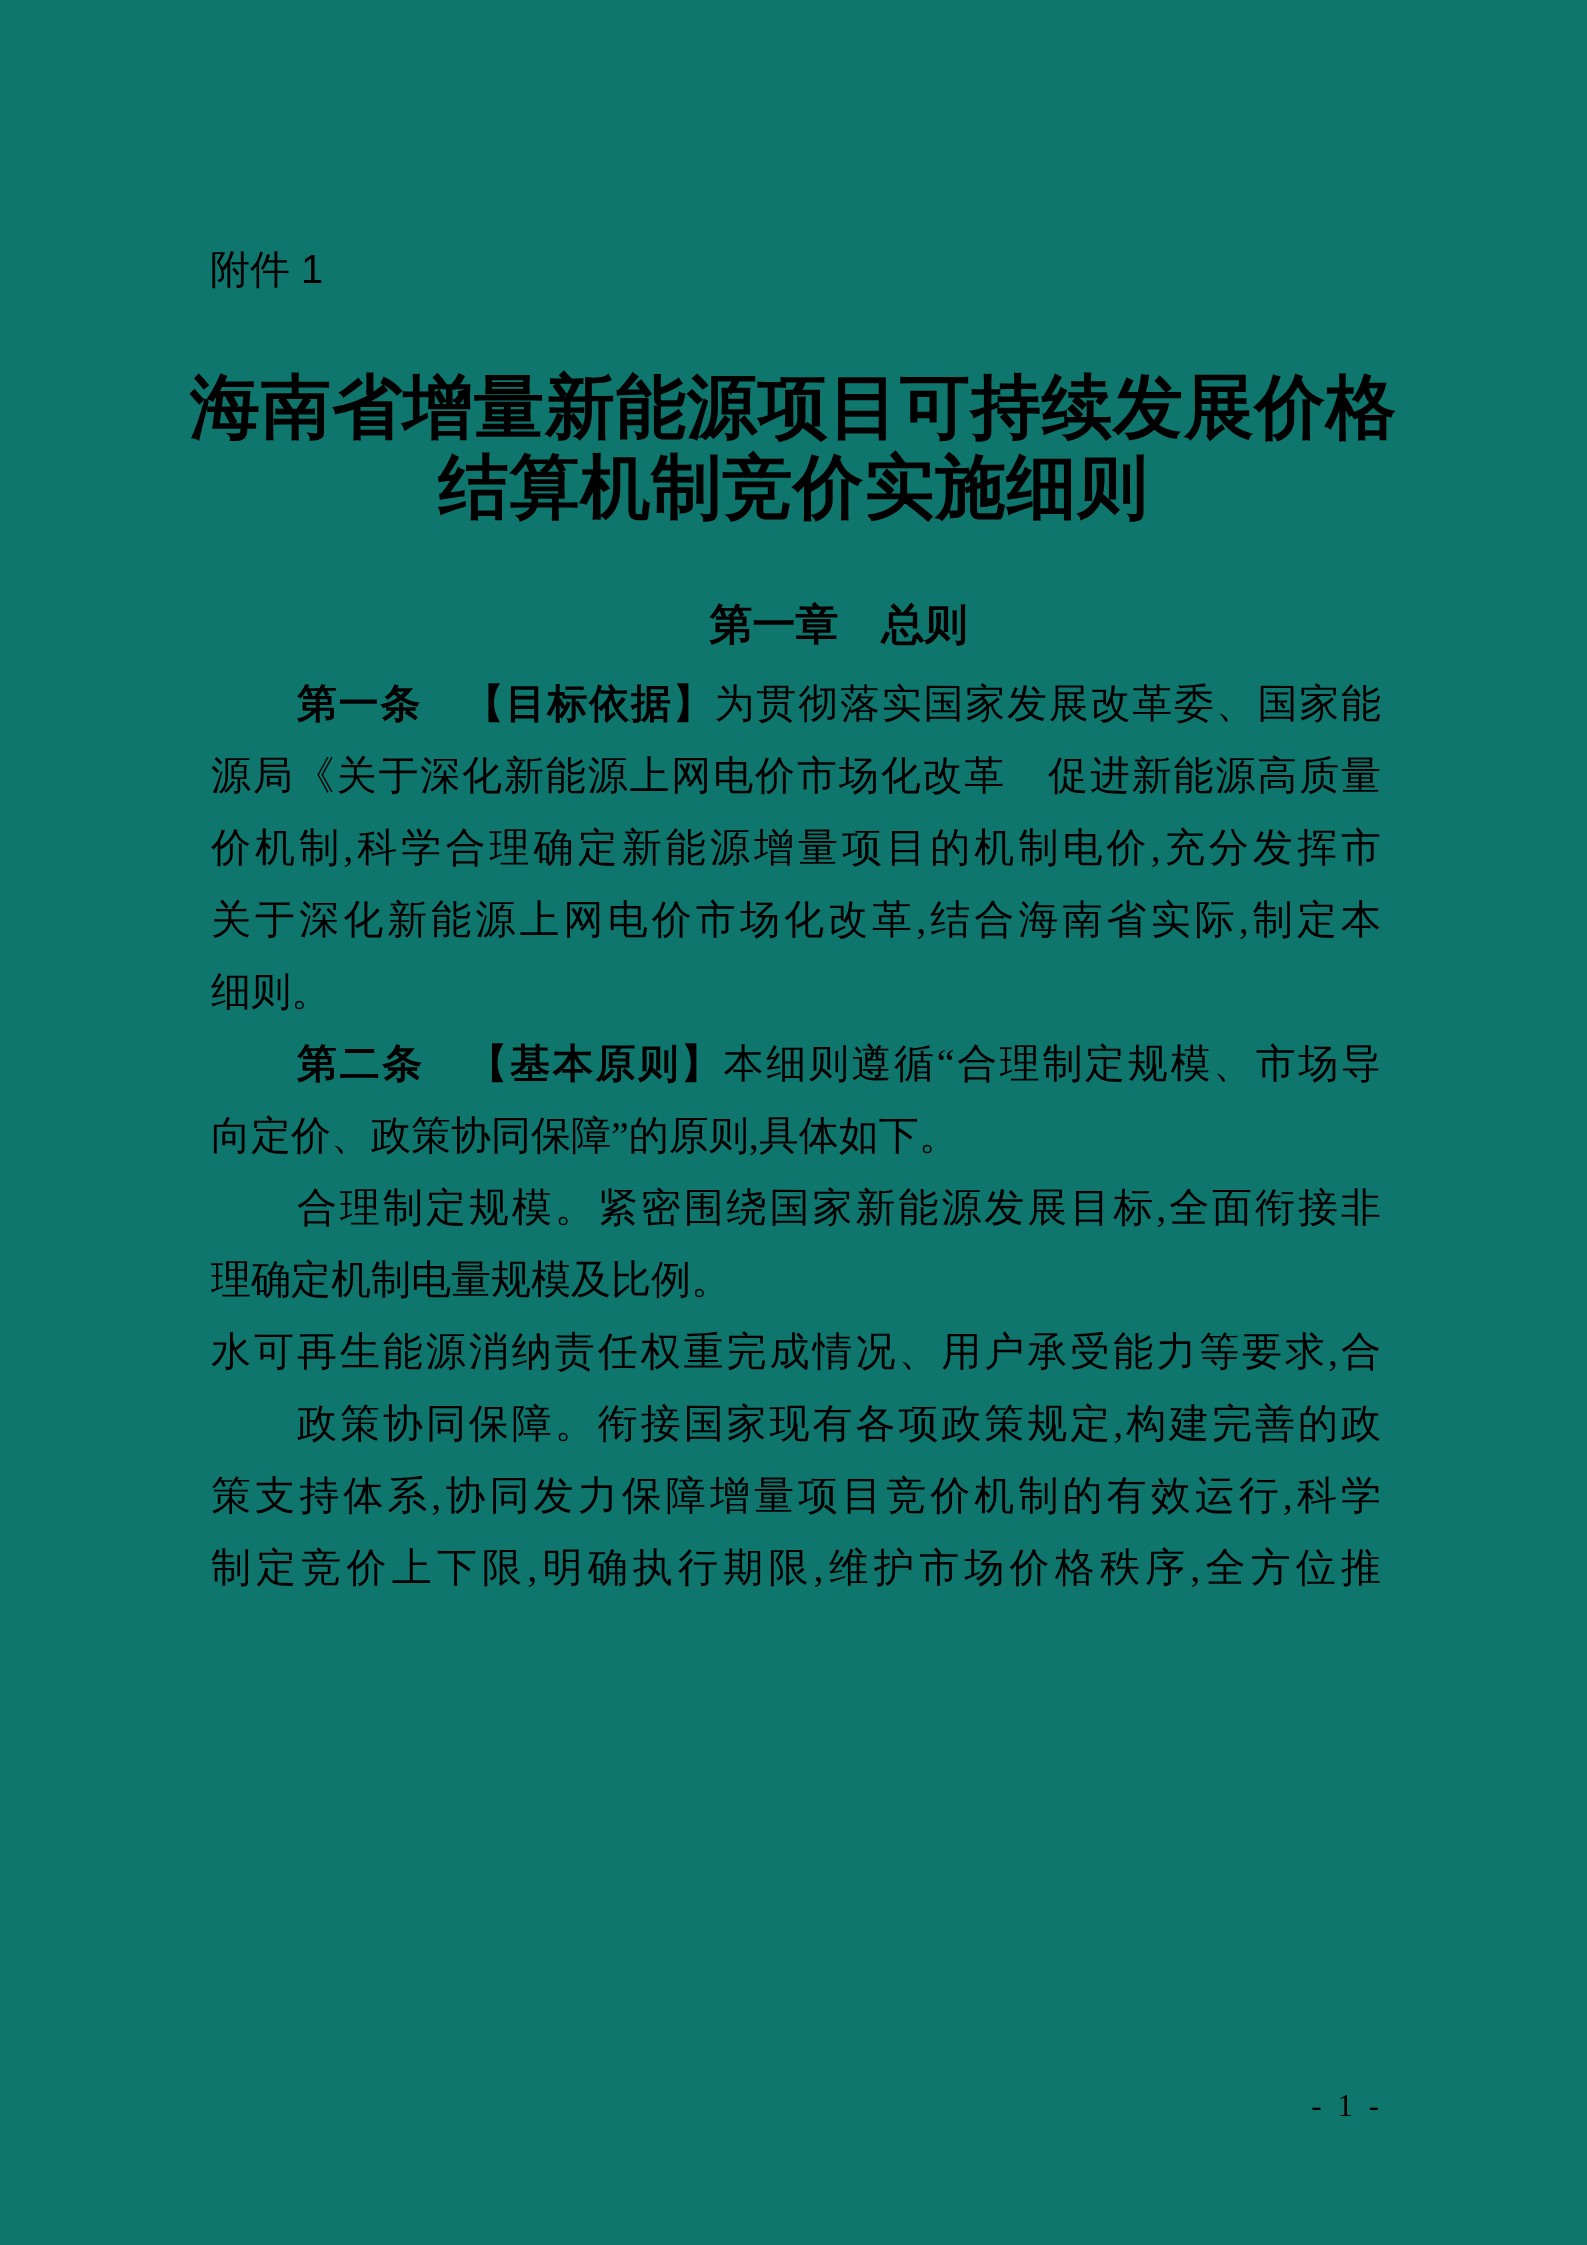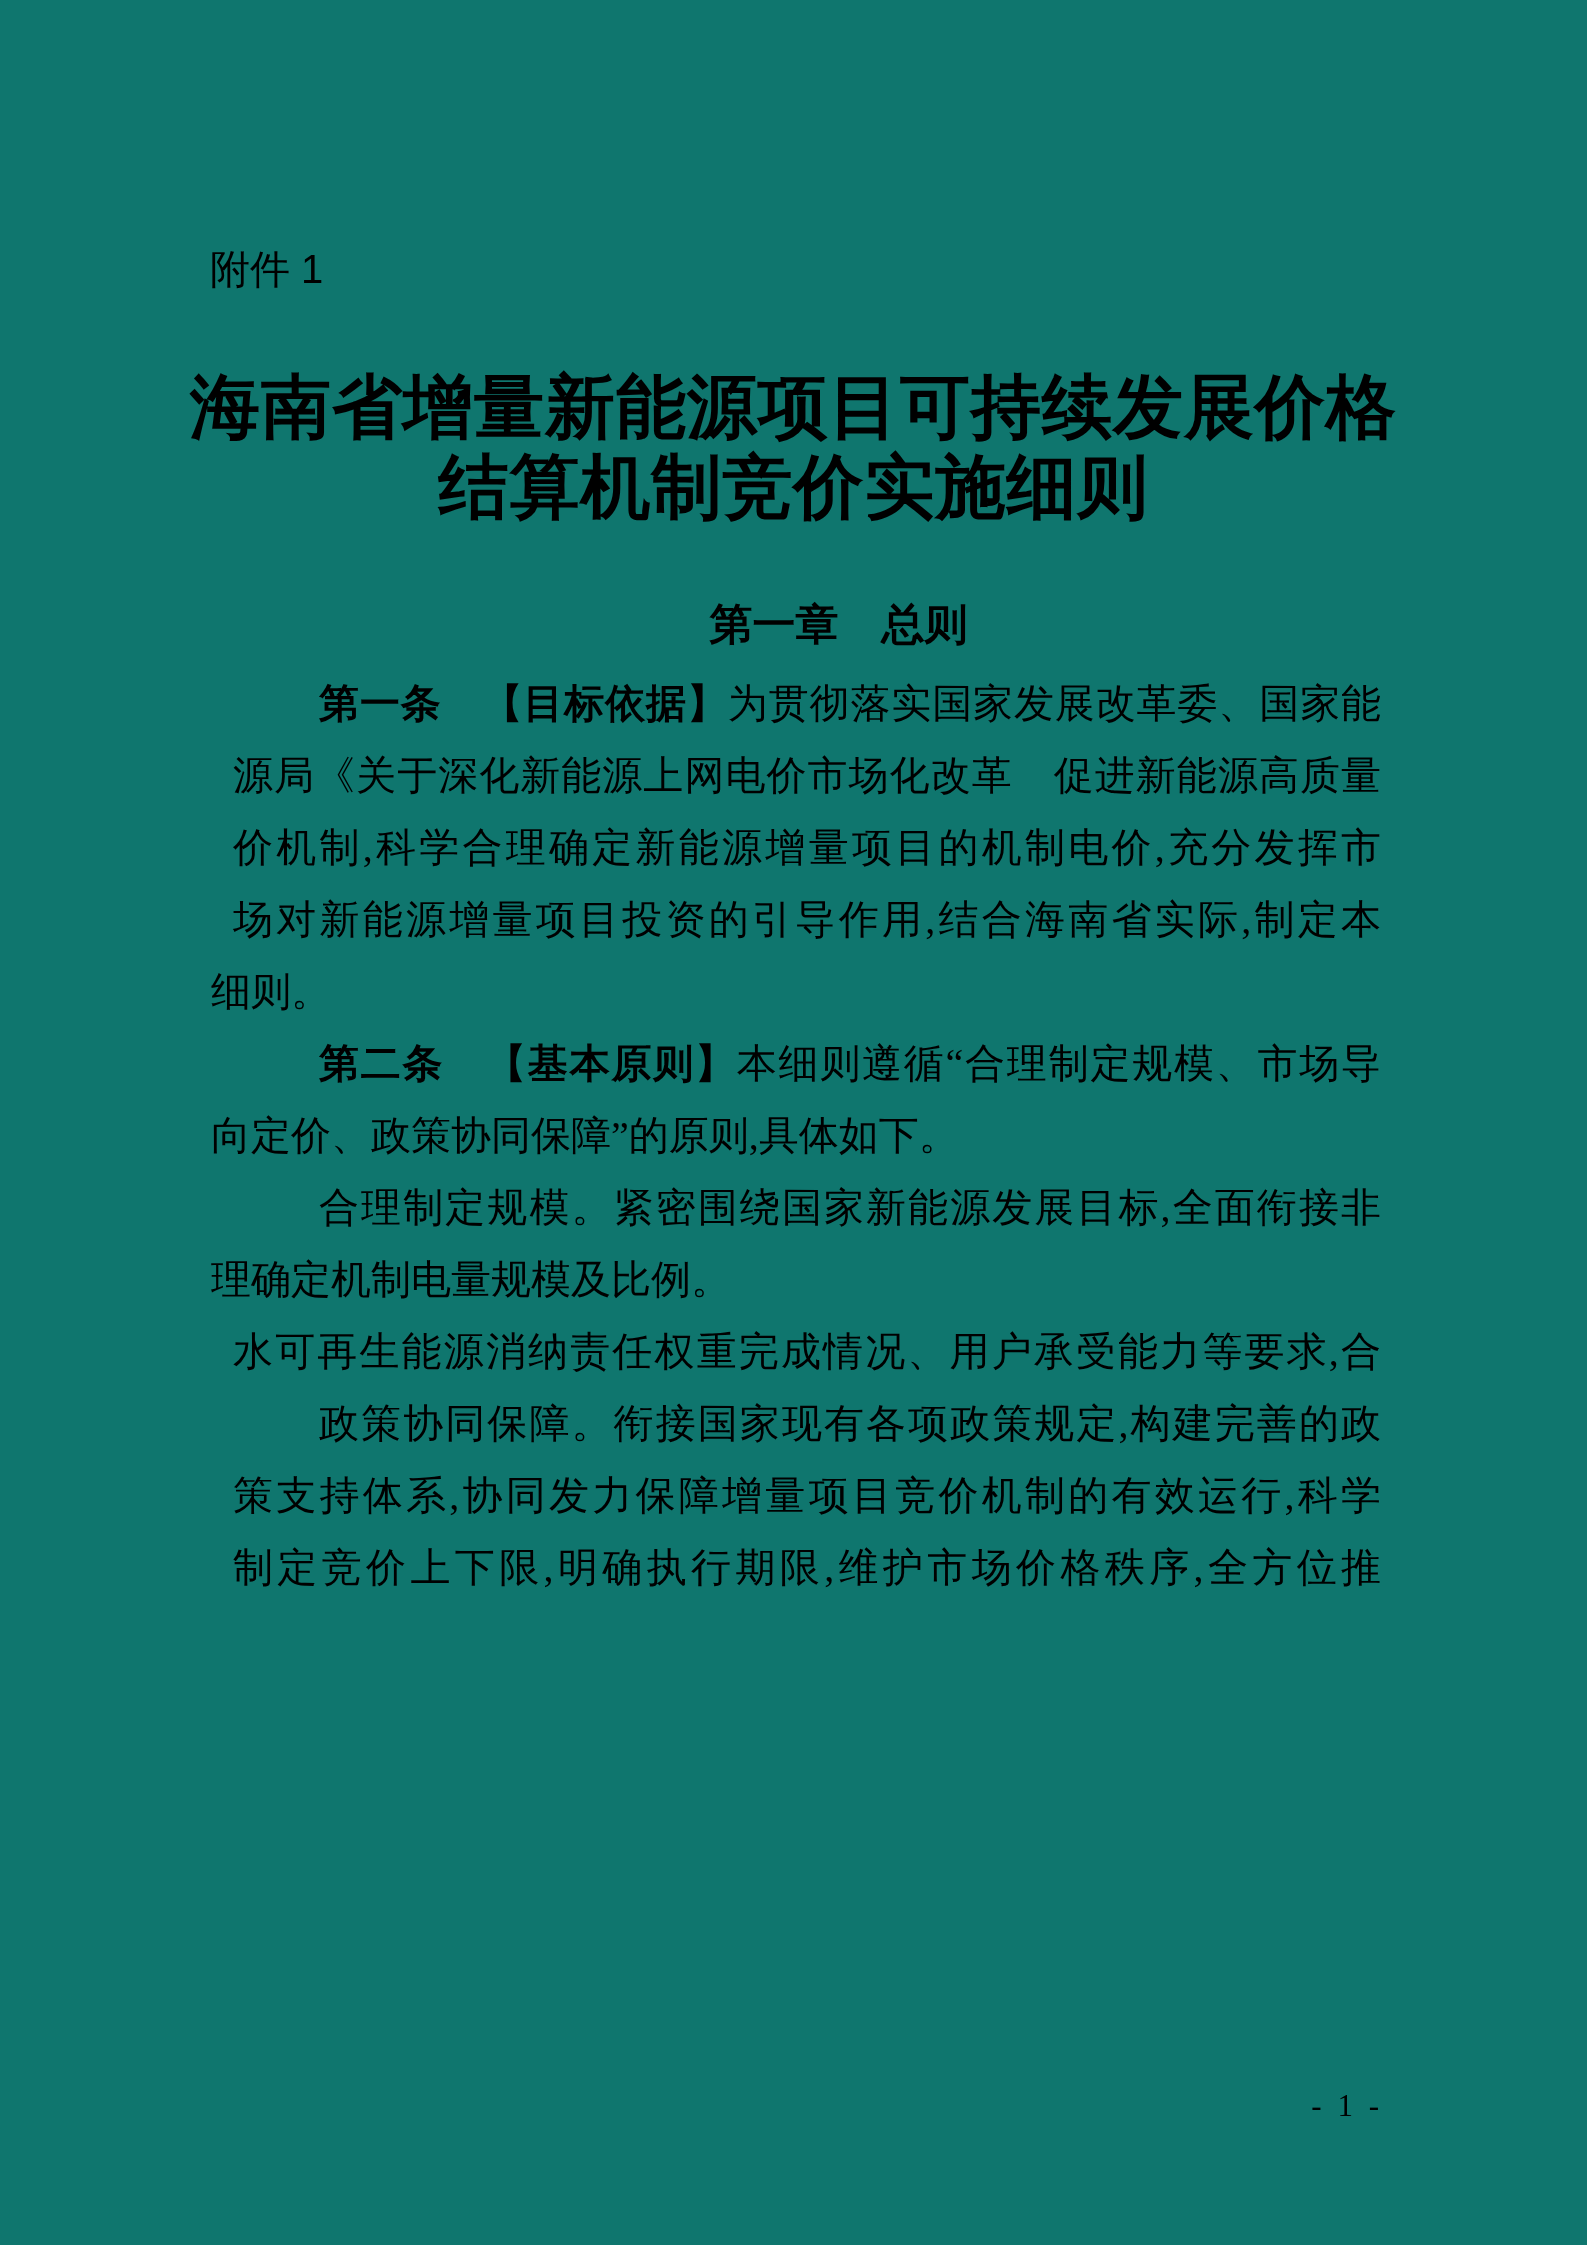--- a/index.html
+++ b/index.html
@@ -68,21 +68,20 @@
   }
   .text-line {
     height: 72px;
     white-space: nowrap;
   }
   .text-line.fill {
     white-space: normal;
     text-align: justify;
     text-align-last: justify;
     text-justify: inter-character;
-    margin-left: 22px;
   }
   .text-line.indent {
     padding-left: 86px;
   }
   .seg { font-weight: normal; }
   .seg.bold { font-weight: bold; }
   .pageno {
     position: absolute;
     top: 2086px;
     right: 204px;
@@ -104,21 +103,21 @@
     <div>结算机制竞价实施细则</div>
   </h1>
 
   <h2 class="chapter">第一章　总则</h2>
 
   <div class="doc-body" id="body-text">
       <div class="paragraph">
         <div class="text-line indent fill"><span class="seg bold">第一条</span><span class="seg">　</span><span class="seg bold">【目标依据】</span><span class="seg">为贯彻落实国家发展改革委、国家能</span></div>
         <div class="text-line fill"><span class="seg">源局《关于深化新能源上网电价市场化改革　促进新能源高质量</span></div>
         <div class="text-line fill"><span class="seg">价机制,科学合理确定新能源增量项目的机制电价,充分发挥市</span></div>
-        <div class="text-line fill"><span class="seg">场对新能源增量项目投资的引导作用,结合海南省实际,制定本</span></div>
+        <div class="text-line fill"><span class="seg">关于深化新能源上网电价市场化改革,结合海南省实际,制定本</span></div>
         <div class="text-line"><span class="seg">细则。</span></div>
       </div>
       <div class="paragraph">
         <div class="text-line indent fill"><span class="seg bold">第二条</span><span class="seg">　</span><span class="seg bold">【基本原则】</span><span class="seg">本细则遵循“合理制定规模、市场导</span></div>
         <div class="text-line"><span class="seg">向定价、政策协同保障”的原则,具体如下。</span></div>
       </div>
       <div class="paragraph">
         <div class="text-line indent fill"><span class="seg">合理制定规模。紧密围绕国家新能源发展目标,全面衔接非</span></div>
         <div class="text-line"><span class="seg">理确定机制电量规模及比例。</span></div>
         <div class="text-line fill"><span class="seg">水可再生能源消纳责任权重完成情况、用户承受能力等要求,合</span></div>

